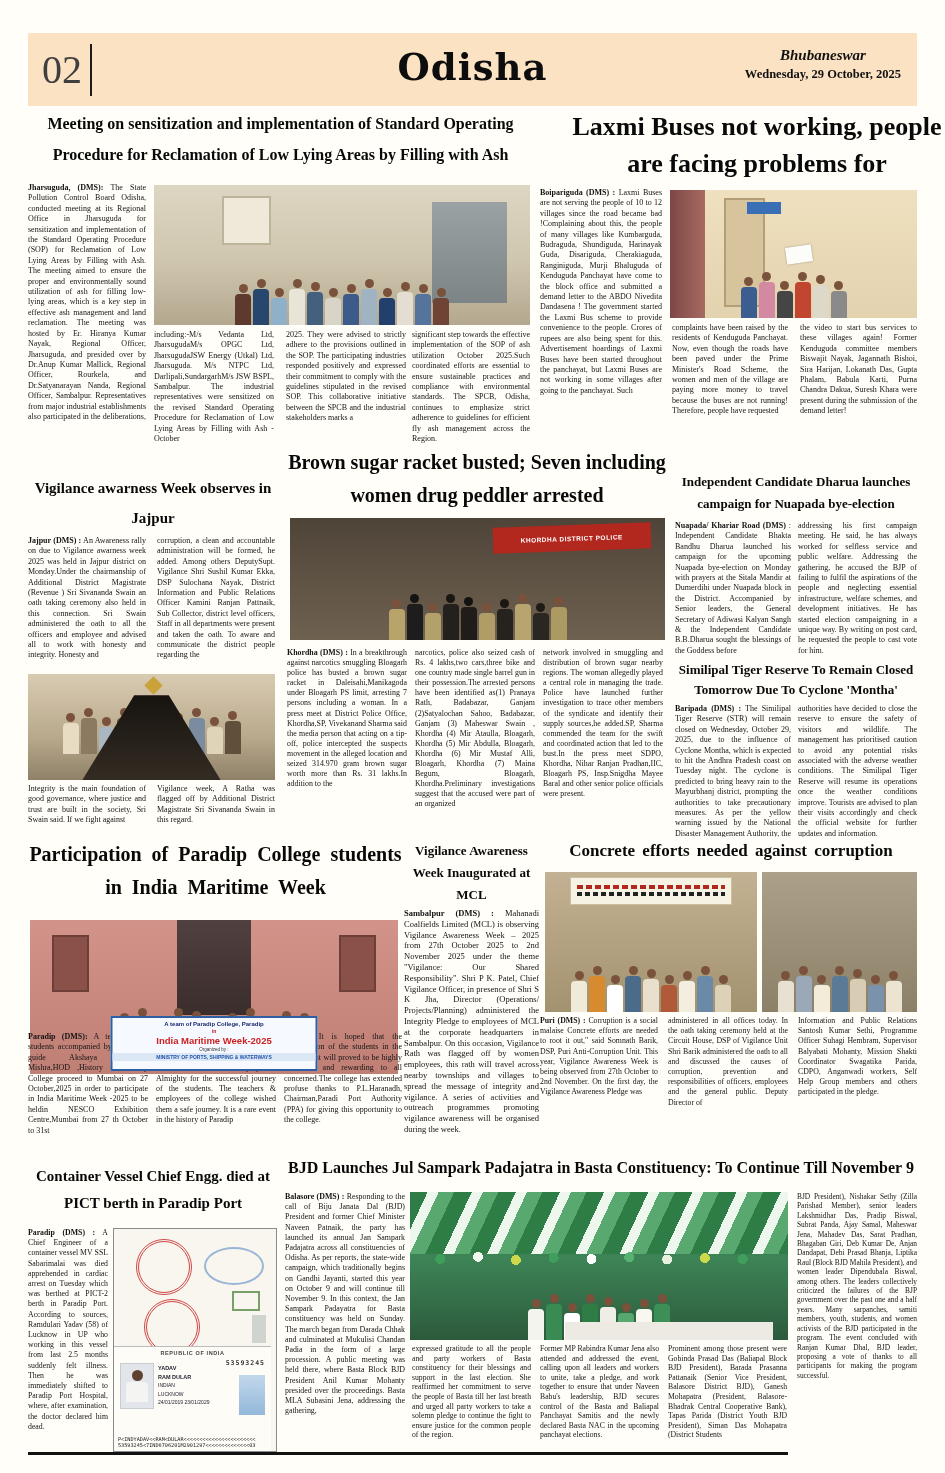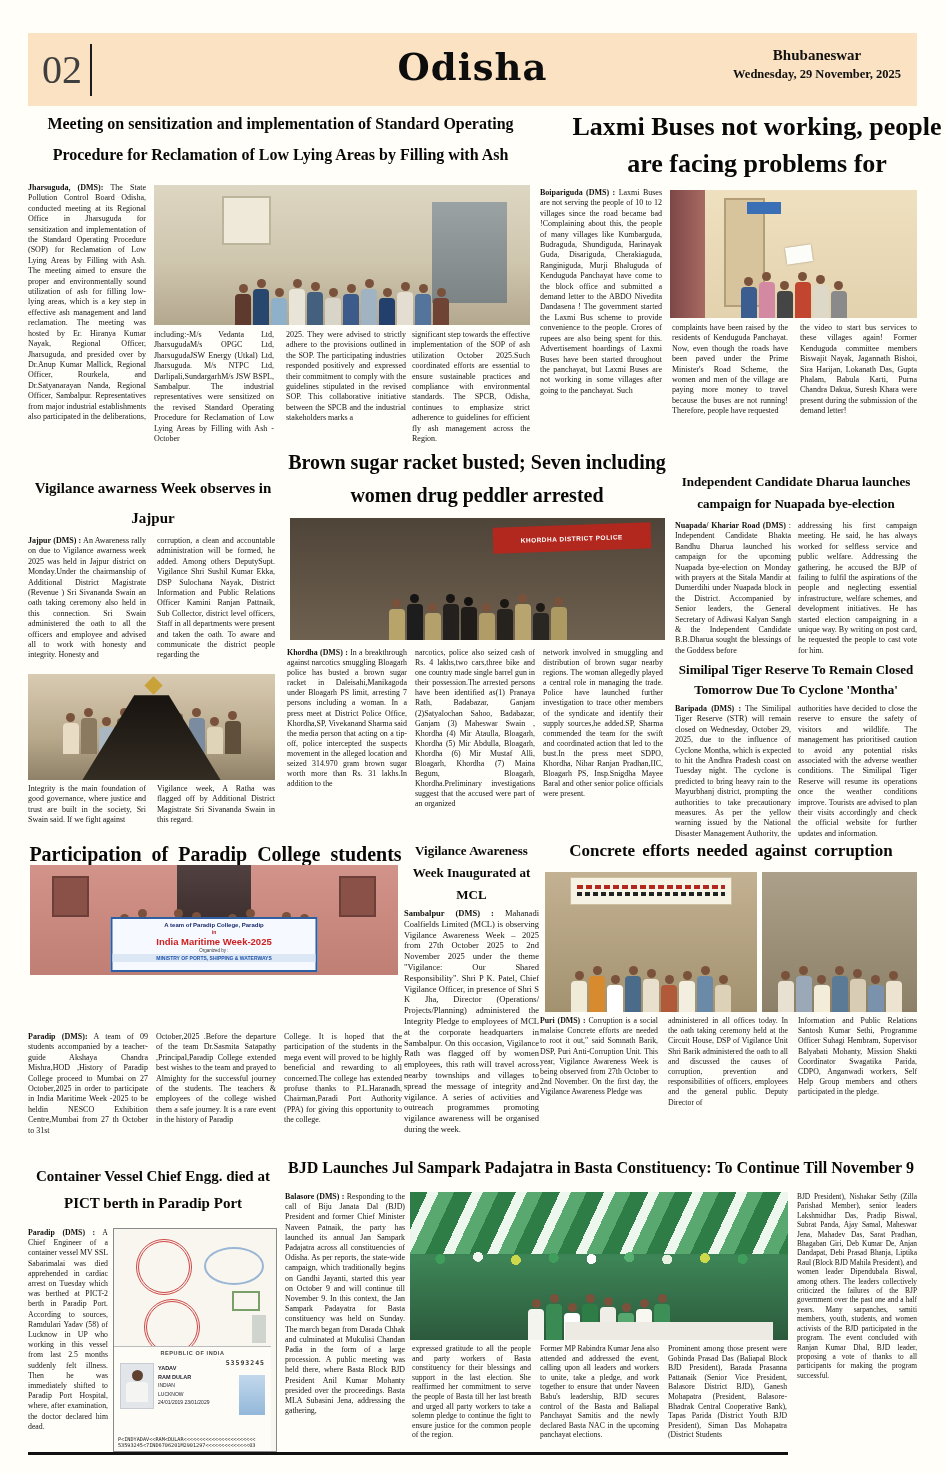--- a/index.html
+++ b/index.html
@@ -6,21 +6,21 @@
   body{background:#9a9a9a;font-family:"Liberation Serif",serif;}
   .page{position:relative;width:945px;height:1473px;margin:0 auto;background:#fffef8;overflow:hidden;}
   
   .mh{position:absolute;left:28px;top:33px;width:889px;height:73px;background:#fbe2c2;}
   .mh-left{position:absolute;left:14px;top:0;height:100%;display:flex;align-items:center;gap:8px;}
   .page-num{font-size:40px;color:#3f3f3f;}
   .mh-divider{width:2px;height:52px;background:#1c1c1c;}
   .mh-title{font-family:"DejaVu Serif",serif;font-size:30px;font-weight:700;color:#174a40;}
   .mh-section{position:absolute;left:0;right:0;top:12px;text-align:center;font-family:"DejaVu Serif",serif;font-size:37px;font-weight:700;color:#0d0d0d;letter-spacing:1px;}
   .mh-right{position:absolute;right:16px;top:14px;text-align:center;color:#111;}
-  .mh-city{font-size:15px;font-weight:700;}
+  .mh-city{font-size:15px;font-weight:700;font-style:italic;}
   .mh-date{font-size:12.5px;font-weight:700;margin-top:3px;}
   
   .hl{position:absolute;margin:0;font-weight:700;text-align:center;color:#090909;font-family:"Liberation Serif",serif;}
   .col{position:absolute;font-size:8px;line-height:10.4px;text-align:justify;color:#141414;overflow:hidden;}
   .col b{font-weight:700;}
   
   .photo{position:absolute;overflow:hidden;}
   .people-row{position:absolute;left:0;right:0;bottom:0;display:flex;justify-content:center;align-items:flex-end;}
   .person{display:flex;flex-direction:column;align-items:center;margin:0 1px;}
   .p-head{width:9px;height:9px;border-radius:50%;background:#7a523c;}
@@ -96,21 +96,21 @@
 <div class="page">
 
   <div class="mh">
     <div class="mh-section">Odisha</div>
     <div class="mh-left">
       <span class="page-num">02</span>
       <span class="mh-divider"></span>
     </div>
     <div class="mh-right">
       <div class="mh-city">Bhubaneswar</div>
-      <div class="mh-date">Wednesday, 29 November, 2025</div>
+      <div class="mh-date">Wednesday, 29 October, 2025</div>
     </div>
   </div>
 
   <h2 class="hl" style="left:28px;top:108px;width:505px;font-size:16px;line-height:31px;">Meeting on sensitization and implementation of Standard Operating Procedure for Reclamation of Low Lying Areas by Filling with Ash</h2>
   <div class="col" style="left:28px;top:183px;width:118px;height:287px;"><b>Jharsuguda, (DMS):</b> <span>The State Pollution Control Board Odisha, conducted meeting at its Regional Office in Jharsuguda for sensitization and implementation of the Standard Operating Procedure (SOP) for Reclamation of Low Lying Areas by Filling with Ash. The meeting aimed to ensure the proper and environmentally sound utilization of ash for filling low-lying areas, which is a key step in effective ash management and land reclamation. The meeting was hosted by Er. Hiranya Kumar Nayak, Regional Officer, Jharsuguda, and presided over by Dr.Anup Kumar Mallick, Regional Officer, Rourkela, and Dr.Satyanarayan Nanda, Regional Officer, Sambalpur. Representatives from major industrial establishments also participated in the deliberations,</span></div>
   <div class="photo" id="ph-sop" style="left:154px;top:185px;width:376px;height:140px;">
     <div class="window"></div>
     <div class="cabinet"></div>
     <div class="people-row">
         <div class="person">
@@ -308,21 +308,21 @@
 
   <h2 class="hl" style="left:675px;top:471px;width:242px;font-size:13px;line-height:22px;">Independent Candidate Dharua launches campaign for Nuapada bye-election</h2>
   <div class="col" style="left:675px;top:521px;width:116px;height:138px;"><b>Nuapada/ Khariar Road (DMS)</b> <span>: Independent Candidate Bhakta Bandhu Dharua launched his campaign for the upcoming Nuapada bye-election on Monday with prayers at the Sitala Mandir at Dumerdihi under Nuapada block in the District. Accompanied by Senior leaders, the General Secretary of Adiwasi Kalyan Sangh &amp; the Independent Candidate B.B.Dharua sought the blessings of the Goddess before</span></div>
   <div class="col" style="left:798px;top:521px;width:119px;height:138px;"><span>addressing his first campaign meeting. He said, he has always worked for selfless service and public welfare. Addressing the gathering, he accused the BJP of failing to fulfil the aspirations of the people and neglecting essential infrastructure, welfare schemes, and development initiatives. He has started election campaigning in a unique way. By writing on post card, he requested the people to cast vote for him.</span></div>
 
   <h2 class="hl" style="left:675px;top:660px;width:242px;font-size:13px;line-height:20px;">Similipal Tiger Reserve To Remain Closed Tomorrow Due To Cyclone 'Montha'</h2>
   <div class="col" style="left:675px;top:704px;width:116px;height:133px;"><b>Baripada (DMS) :</b> <span>The Similipal Tiger Reserve (STR) will remain closed on Wednesday, October 29, 2025, due to the influence of Cyclone Montha, which is expected to hit the Andhra Pradesh coast on Tuesday night. The cyclone is predicted to bring heavy rain to the Mayurbhanj district, prompting the authorities to take precautionary measures. As per the yellow warning issued by the National Disaster Management Authority, the STR</span></div>
   <div class="col" style="left:798px;top:704px;width:119px;height:133px;"><span>authorities have decided to close the reserve to ensure the safety of visitors and wildlife. The management has prioritised caution to avoid any potential risks associated with the adverse weather conditions. The Similipal Tiger Reserve will resume its operations once the weather conditions improve. Tourists are advised to plan their visits accordingly and check the official website for further updates and information.</span></div>
 
   <h2 class="hl" style="left:28px;top:838px;width:375px;font-size:20px;line-height:33px;word-spacing:5px;">Participation of Paradip College students in India Maritime Week</h2>
-  <div class="photo" id="ph-maritime" style="left:30px;top:865px;width:368px;height:110px;">
+  <div class="photo" id="ph-maritime" style="left:30px;top:920px;width:368px;height:154px;">
     <div class="door"></div>
     <div class="win l"></div>
     <div class="win r"></div>
     <div class="people-row" style="bottom:20px;">
         <div class="person">
           <div class="p-head"></div>
           <div class="p-torso" style="background: rgb(236, 236, 236);"></div>
         </div>
         <div class="person">
           <div class="p-head"></div>

